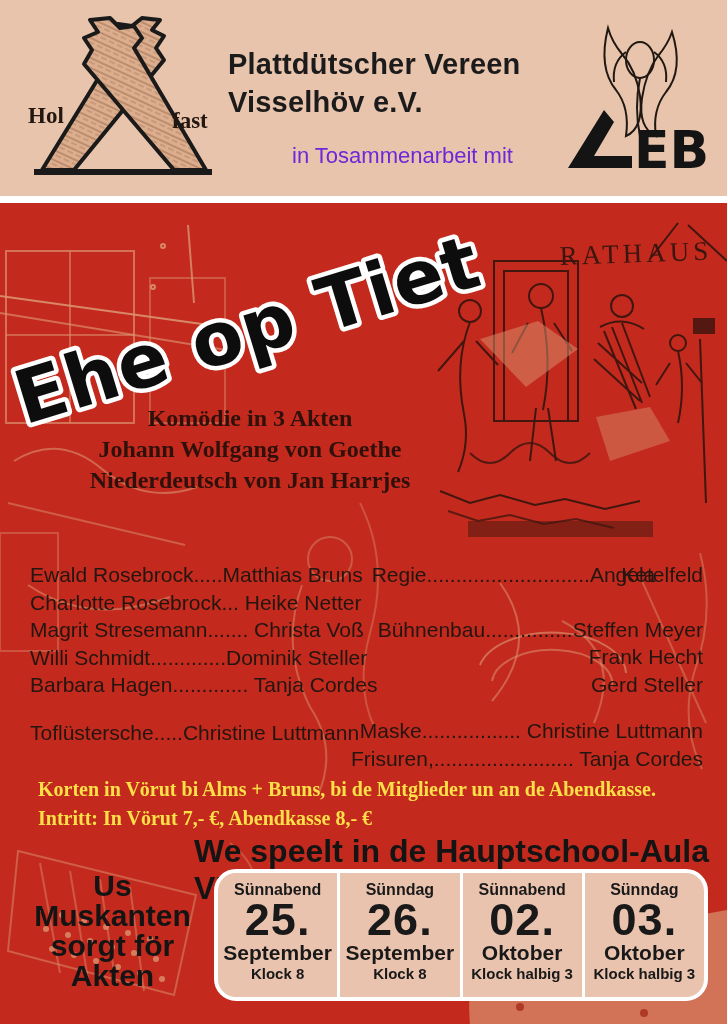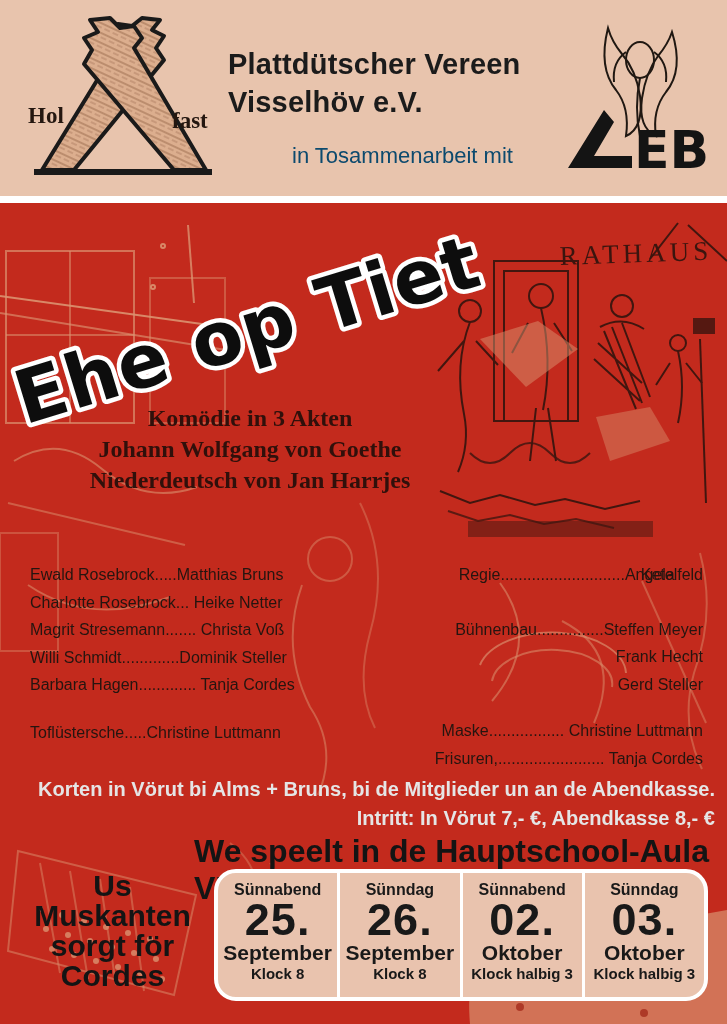--- a/index.html
+++ b/index.html
@@ -6,43 +6,43 @@
   .poster {
     position:relative; width:727px; height:1024px; overflow:hidden;
     background:#c32a1d; font-family:"Liberation Sans", sans-serif;
     margin:0 auto;
   }
   
   .header { position:absolute; left:0; top:0; width:727px; height:196px; background:#e8c4ad; }
   .holfast-svg { position:absolute; left:14px; top:10px; }
   .org-name { position:absolute; left:228px; top:46px; font-size:29px; font-weight:bold;
               color:#1b1b1b; line-height:1.3; letter-spacing:.2px; }
-  .coop { position:absolute; left:292px; top:143px; font-size:22px; color:#0c4a6e; }
+  .coop { position:absolute; left:292px; top:143px; font-size:22px; color:#6d28d9; }
   .leb-svg { position:absolute; left:560px; top:18px; }
   .divider { position:absolute; left:0; top:196px; width:727px; height:7px; background:#ffffff; }
   
   .body { position:absolute; left:0; top:203px; width:727px; height:821px; background:#c32a1d; }
   .sketch { position:absolute; left:0; top:0; }
   
   .title-svg { position:absolute; left:12px; top:24px; overflow:visible; }
   
   .credits { position:absolute; left:55px; top:200px; width:390px; text-align:center;
              font-family:"Liberation Serif", serif; font-weight:bold; font-size:24px;
              color:#30100b; line-height:1.3; }
   
-  .cast { font-size:16px; color:#251510; line-height:27.5px; }
+  .cast { font-size:21px; color:#251510; line-height:27.5px; }
   .cast-left { position:absolute; left:30px; top:358px; }
   .cast-left-extra { margin-top:20px; }
   .cast-right { position:absolute; right:24px; top:358px; text-align:right; }
   .gap-l { height:27px; }
   .gap-s { height:19px; }
   .overlap { margin-left:-34px; }
   
-  .tickets { position:absolute; left:38px; top:572px; font-family:Liberation Sans, sans-serif;
-             font-weight:bold; font-size:20px; color:#e5e5e5; line-height:1.45;text-align:right; }
+  .tickets { position:absolute; left:38px; top:572px; font-family:Liberation Serif, serif;
+             font-weight:bold; font-size:20px; color:#fde047; line-height:1.45; }
   
   .venue { position:absolute; left:194px; top:630px; font-size:32px; font-weight:bold; color:#141414; }
   
   .music { position:absolute; left:10px; top:668px; width:205px; text-align:center;
            font-size:30px; font-weight:bold; color:#141414; line-height:1.0; }
   
   .dates { position:absolute; left:214px; top:666px; width:494px; height:132px;
            background:#e9c3ae; border:4px solid #fff; border-radius:22px;
            display:flex; box-sizing:border-box; overflow:hidden; }
   .date-card { flex:1 1 0; text-align:center; padding-top:8px; color:#191919; }
@@ -230,21 +230,21 @@
       <div>Korten in Vörut bi Alms + Bruns, bi de Mitglieder un an de Abendkasse.</div>
       <div>Intritt: In Vörut 7,- €, Abendkasse 8,- €</div>
     </div>
 
     <div class="venue">We speelt in de Hauptschool-Aula VISSELHÖV</div>
 
     <div class="music">
       <div>Us</div>
       <div>Muskanten</div>
       <div>sorgt för</div>
-      <div>Cordes</div>
+      <div>Akten</div>
     </div>
 
     <div class="dates">
       <div class="date-card">
         <div class="d-day">Sünnabend</div>
         <div class="d-num">25.</div>
         <div class="d-month">September</div>
         <div class="d-time">Klock 8</div>
       </div>
       <div class="date-card">

